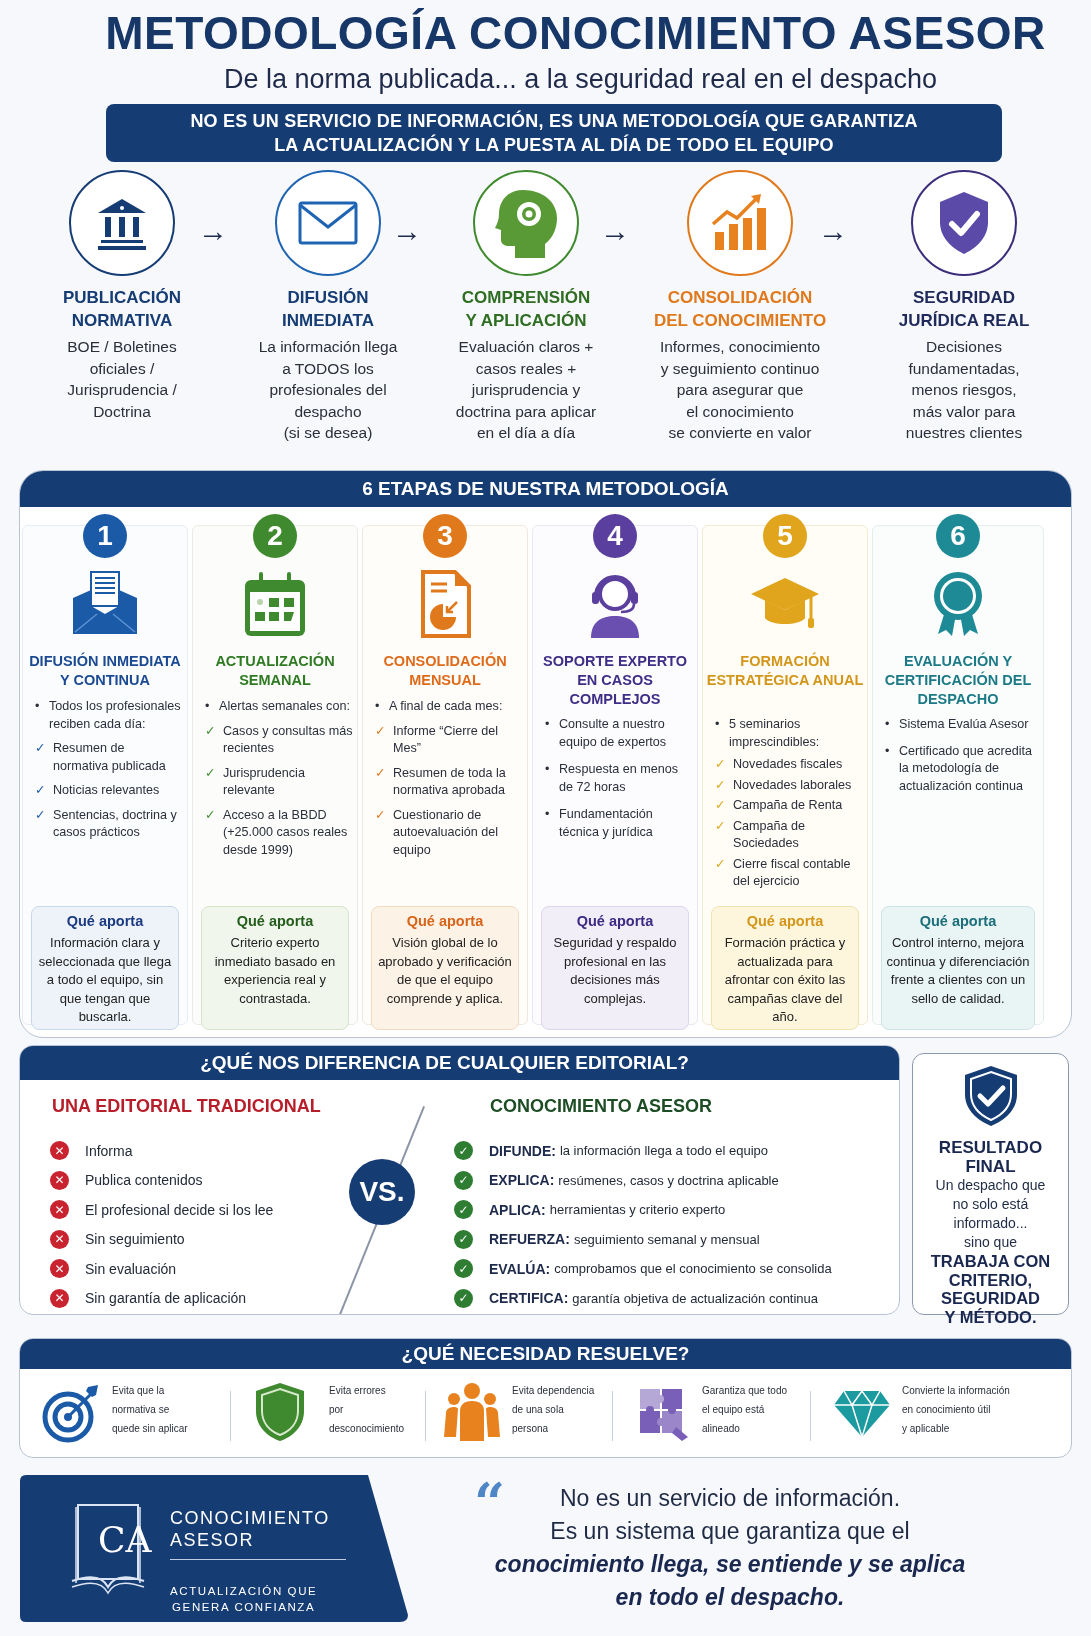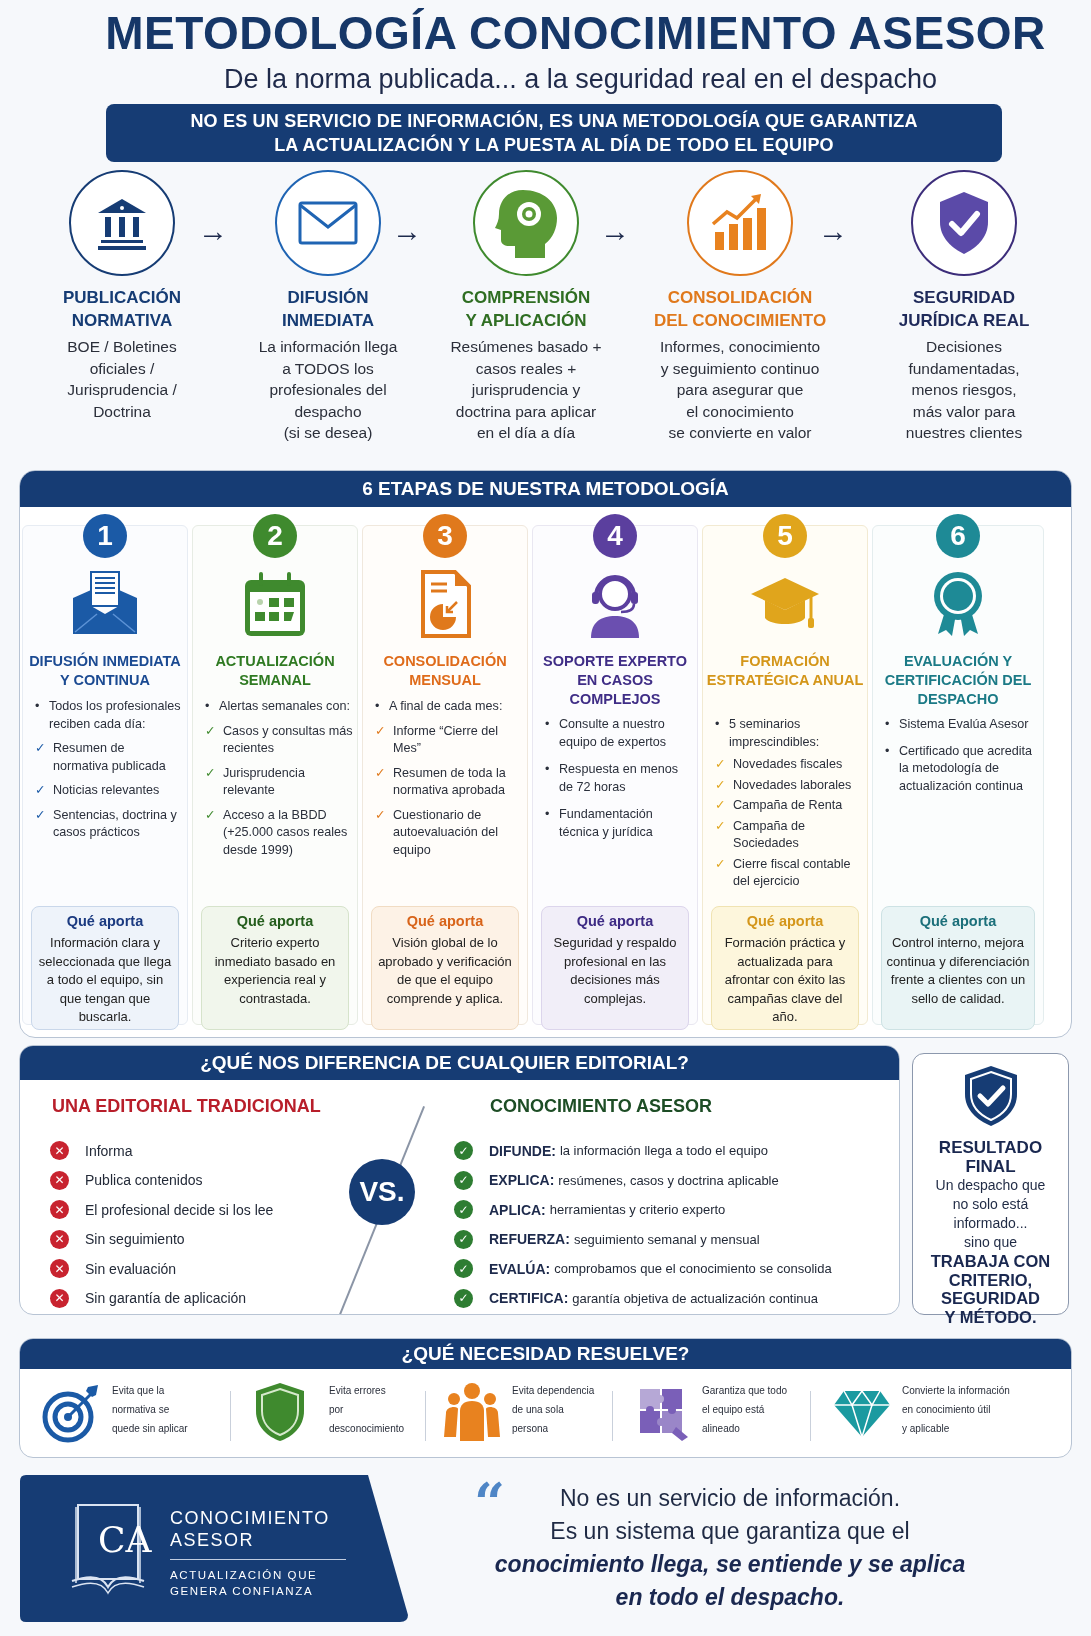--- a/index.html
+++ b/index.html
@@ -10,21 +10,21 @@
   .subtitle { position: absolute; left: 0; width: 1091px; top: 64px; text-align: center; font-size: 27px; color: #1f2a4a; padding-left: 70px; }
   .banner { position: absolute; left: 106px; top: 104px; width: 896px; height: 58px; background: #163c74; border-radius: 8px; color: #ffffff; text-align: center; font-weight: 700; font-size: 18px; line-height: 24px; padding-top: 5px; letter-spacing: 0.2px; }
 
   .flow { position: absolute; top: 170px; left: 0; width: 1091px; height: 280px; }
   .flow-step { position: absolute; width: 200px; text-align: center; }
   .flow-circle { width: 106px; height: 106px; border-radius: 50%; border: 2px solid; margin: 0 auto; display: flex; align-items: center; justify-content: center; background: #fff; }
   .flow-title { margin-top: 10px; font-weight: 700; font-size: 17px; line-height: 23px; }
   .flow-desc { margin-top: 4px; font-size: 15.5px; line-height: 21.5px; color: #2b2f3a; }
   .flow-arrow { position: absolute; top: 44px; font-size: 30px; color: #1d2a4c; }
 
-  .panel { position: absolute; left: 19px; top: 470px; width: 1053px; height: 568px; border: 1.5px solid #b8c4d4; border-radius: 16px; background: #fff; overflow: hidden; }
+  .panel { position: absolute; left: 19px; top: 470px; width: 1053px; height: 568px; border: 1.5px solid #b8c4d4; border-radius: 24px; background: #fff; overflow: hidden; }
   .panel-head { height: 36px; background: #163c74; color: #fff; font-weight: 700; font-size: 19px; text-align: center; line-height: 36px; }
   .stage { position: absolute; top: 54px; width: 166px; height: 500px; border-radius: 6px; }
   .stage-num { position: absolute; left: 50%; transform: translateX(-50%); top: -12px; width: 44px; height: 44px; border-radius: 50%; color: #fff; font-weight: 700; font-size: 28px; display: flex; align-items: center; justify-content: center; }
   .stage-icon { position: absolute; left: 50%; transform: translateX(-50%); top: 42px; width: 72px; height: 72px; }
   .stage-title { position: absolute; top: 126px; left: 2px; right: 2px; text-align: center; font-weight: 700; font-size: 14.5px; line-height: 19px; }
   .stage-list { position: absolute; left: 8px; right: 4px; font-size: 12.6px; line-height: 17.5px; color: #2a2f3b; }
   .stage-list li { list-style: none; position: relative; padding-left: 18px; margin-bottom: 7px; }
   .stage-list li.bullet::before { content: "•"; position: absolute; left: 4px; top: 0; }
   .stage-list li.check { padding-left: 22px; }
   .stage-list li.check::before { content: "✓"; position: absolute; left: 4px; top: 0; font-weight: 700; color: var(--c); }
@@ -56,21 +56,21 @@
   .need { position: absolute; left: 19px; top: 1338px; width: 1053px; height: 120px; border: 1.5px solid #b8c4d4; border-radius: 14px; background: #fff; overflow: hidden; }
   .need-head { height: 30px; background: #163c74; color: #fff; font-weight: 700; font-size: 19px; text-align: center; line-height: 30px; }
   .need-item { position: absolute; top: 42px; display: flex; align-items: flex-start; }
   .need-icon { width: 60px; height: 62px; flex: none; }
   .need-text { font-size: 10px; line-height: 19px; color: #2a2f3b; margin-left: 10px; }
   .need-sep { position: absolute; top: 52px; width: 1px; height: 50px; background: #c9d0db; }
 
   .logo { position: absolute; left: 20px; top: 1475px; width: 388px; height: 147px; }
   .logo-text1 { position: absolute; left: 150px; top: 32px; color: #fff; font-weight: 400; font-size: 18px; line-height: 22px; letter-spacing: 1.5px; }
   .logo-line { position: absolute; left: 150px; top: 84px; width: 176px; height: 1px; background: #c0cce0; }
-  .logo-text2 { position: absolute; left: 150px; top: 92px; color: #fff; font-size: 11.5px; line-height: 16px; letter-spacing: 1.6px; }
+  .logo-text2 { position: absolute; left: 150px; top: 108px; color: #fff; font-size: 11.5px; line-height: 16px; letter-spacing: 1.6px; text-align: center; }
 
   .quote { position: absolute; left: 450px; top: 1482px; width: 560px; text-align: center; color: #1f2a44; font-size: 23px; line-height: 33px; }
   .quote-mark { position: absolute; left: 24px; top: -6px; font-size: 54px; line-height: 54px; color: #4f86c6; font-family: "DejaVu Serif", serif; font-weight: 700; }
   .quote em { font-weight: 700; font-style: italic; color: #1a2850; }
 </style>
 </head>
 <body>
 
 <div class="title">METODOLOGÍA CONOCIMIENTO ASESOR</div>
 <div class="subtitle">De la norma publicada... a la seguridad real en el despacho</div>
@@ -134,21 +134,21 @@
           <circle cx="36" cy="28" r="12" fill="#fff"></circle>
           <circle cx="36" cy="28" r="7" fill="#5a9a36"></circle>
           <circle cx="36" cy="28" r="3.5" fill="#fff"></circle>
         </svg>
     </div>
     <div class="flow-title" style="color:#2f6e22;">
         <div>COMPRENSIÓN</div>
         <div>Y APLICACIÓN</div>
       </div>
     <div class="flow-desc">
-        <div>Resúmenes basado +</div>
+        <div>Evaluación claros +</div>
         <div>casos reales +</div>
         <div>jurisprudencia y</div>
         <div>doctrina para aplicar</div>
         <div>en el día a día</div>
       </div>
   </div>
   <div class="flow-arrow" style="left:600px;">→</div>
 
   <div class="flow-step" style="left:640px;">
     <div class="flow-circle" style="border-color:#e0791c;">

